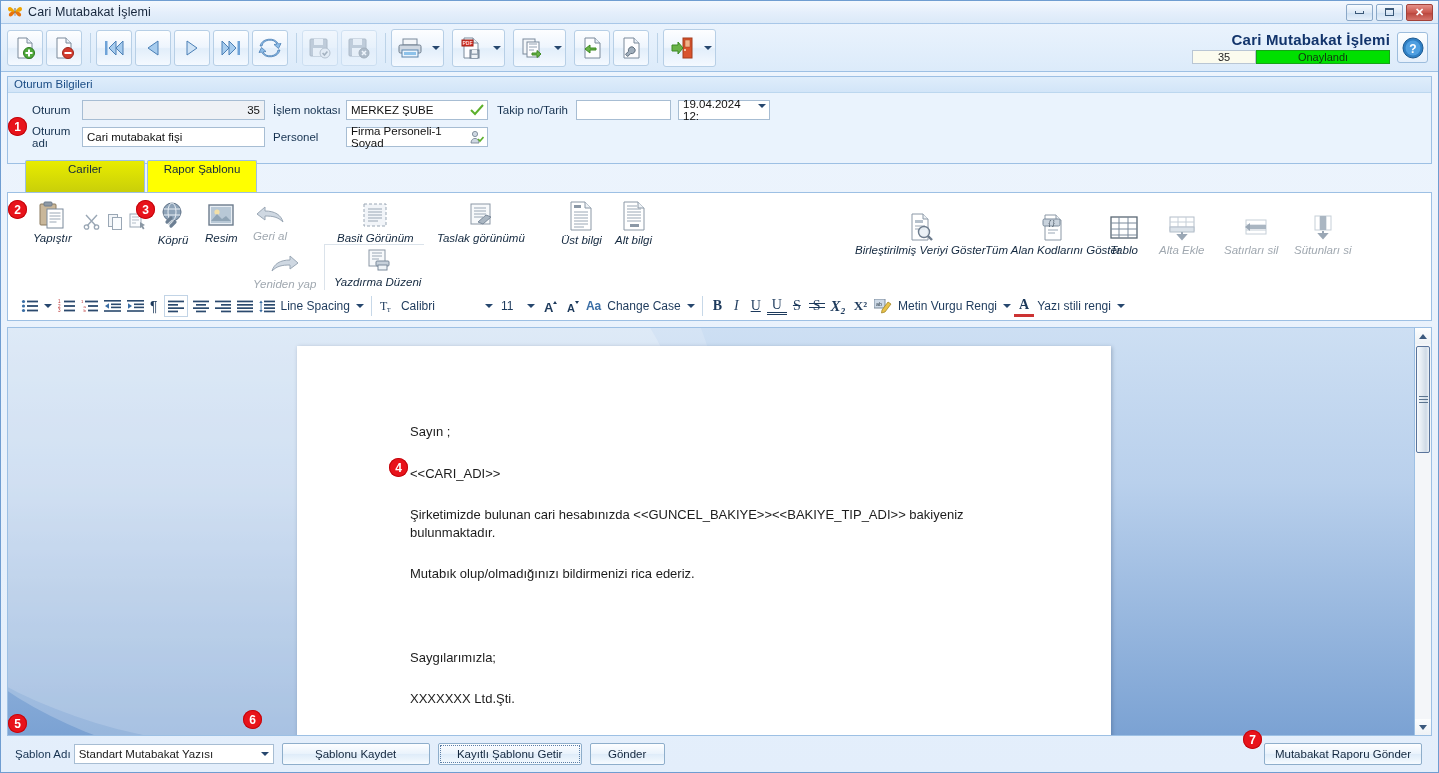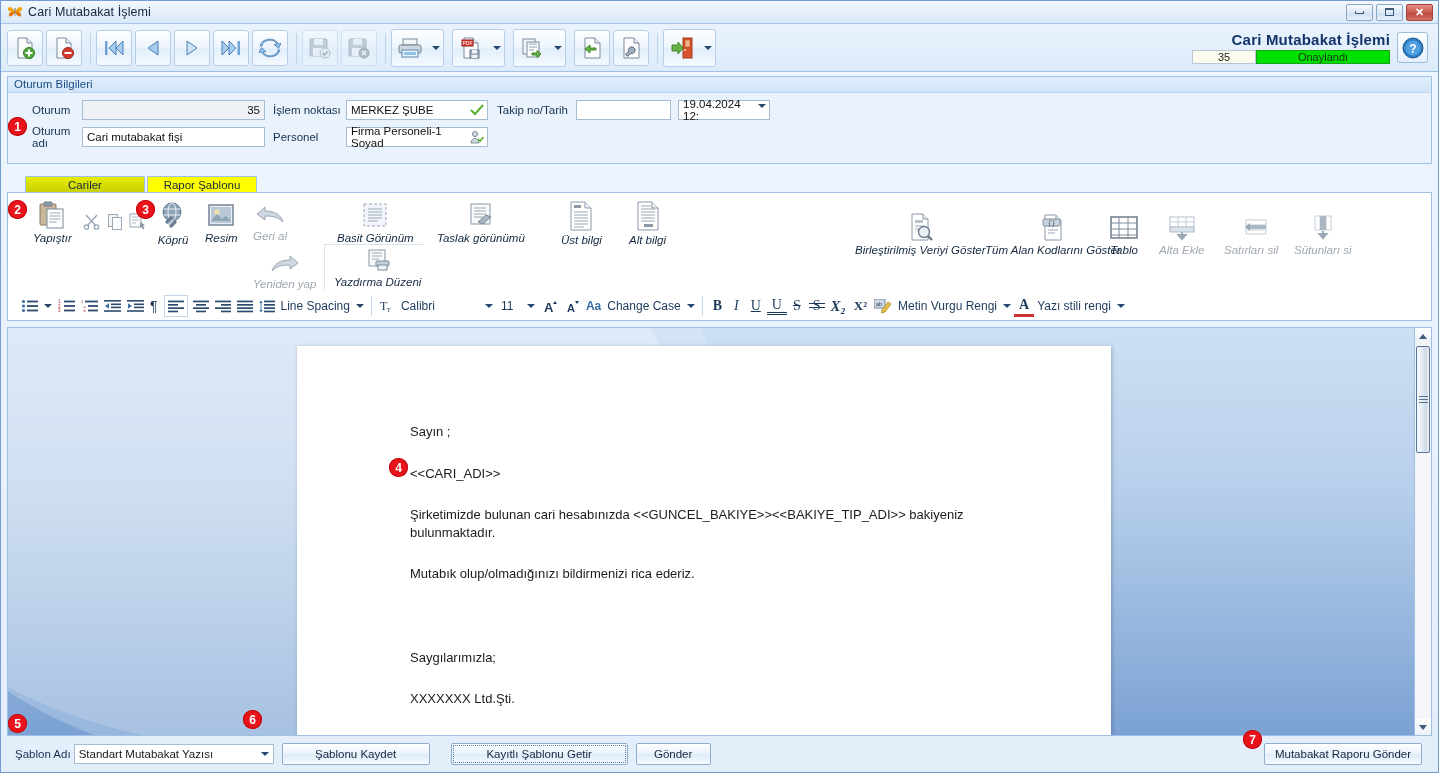--- a/index.html
+++ b/index.html
@@ -92,21 +92,21 @@
     padding:1px 4px; display:flex; align-items:center; color:#111;
   }
   .fin.ro { background:#eef1f5; justify-content:flex-end; }
   .fin.combo { position:relative; padding-right:20px; }
   .fin .endico { position:absolute; right:3px; top:2px; }
   .dots { margin-left:auto; color:#555; letter-spacing:1px; font-size:11px; }
 
   
   .tabs { margin:8px 6px 0 6px; display:flex; align-items:flex-end;
           border-bottom:1px solid #9dc0e4; height:21px; padding-left:18px; position:relative; }
-  .tab { height:16px; padding:2px 12px 0 12px; font-size:11.5px; text-align:center;
+  .tab { height:32px; padding:2px 12px 0 12px; font-size:11.5px; text-align:center;
          border:1px solid #9dc0e4; border-bottom:none; margin-right:2px;
          border-radius:2px 2px 0 0; color:#13283f; }
   .tab.t1 { width:120px; background:linear-gradient(180deg,#e8ec00,#c9cf09); }
   .tab.t2 { width:110px; background:#ffff00; border-bottom:1px solid #ffff00; }
 
   
   .ribbon { margin:0 6px; background:#fff; border:1px solid #9dc0e4; border-top:none;
             height:128px; position:relative; }
   .rib-top { display:flex; height:96px; padding:3px 0 0 6px; }
   .rgrp { display:flex; }
@@ -576,21 +576,21 @@
           <span class="ico">
             <svg width="28" height="32" viewBox="0 0 28 32">
               <path d="M4 2h14l6 6v22H4z" fill="#fff" stroke="#8b98a6"></path>
               <path d="M18 2v6h6" fill="#eef2f6" stroke="#8b98a6"></path>
               <rect x="7" y="5" width="7" height="3" fill="#8b98a6"></rect>
               <path d="M7 12h14M7 15h14M7 18h14M7 21h14M7 24h14M7 27h10" stroke="#9aa7b5"></path>
             </svg>
           </span>
           <span class="lbl">Üst bilgi</span>
         </div>
-        <div class="ritem" style="position:absolute; left:100px; top:2px;">
+        <div class="ritem" style="position:absolute; left:86px; top:2px;">
           <span class="ico">
             <svg width="28" height="32" viewBox="0 0 28 32">
               <path d="M4 2h14l6 6v22H4z" fill="#fff" stroke="#8b98a6"></path>
               <path d="M18 2v6h6" fill="#eef2f6" stroke="#8b98a6"></path>
               <path d="M7 6h10M7 9h14M7 12h14M7 15h14M7 18h14M7 21h14" stroke="#9aa7b5"></path>
               <rect x="10" y="24" width="9" height="3" fill="#8b98a6"></rect>
             </svg>
           </span>
           <span class="lbl">Alt bilgi</span>
         </div>
@@ -868,21 +868,21 @@
     </div>
   </div>
 
   <div class="bottombar">
     <span class="blabel">Şablon Adı</span>
     <div class="bcombo">
       <span class="cv">Standart Mutabakat Yazısı</span>
       <span class="caret"></span>
     </div>
     <div class="btn" style="width:148px; margin-left:8px;">Şablonu Kaydet</div>
-    <div class="btn focus" style="width:177px; margin-left:21px;">Kayıtlı Şablonu Getir</div>
+    <div class="btn focus" style="width:144px; margin-left:8px;">Kayıtlı Şablonu Getir</div>
     <div class="btn" style="width:75px; margin-left:8px;">Gönder</div>
     <div class="btn" style="width:158px; margin-left:auto;">Mutabakat Raporu Gönder</div>
   </div>
 
 </div>
 
 <div id="badges">
     <div class="badge" style="left: 8px; top: 117px;">1</div>
     <div class="badge" style="left: 8px; top: 200px;">2</div>
     <div class="badge" style="left: 136px; top: 200px;">3</div>

